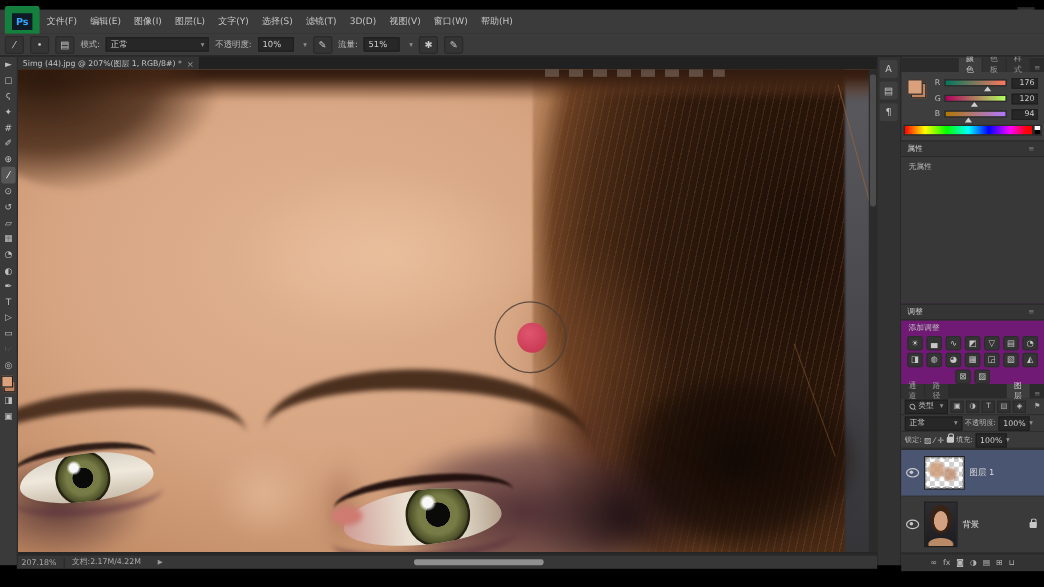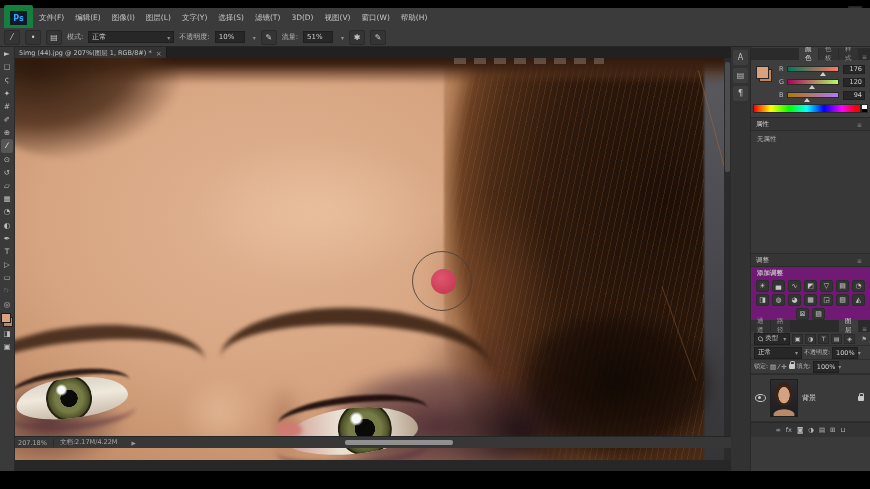--- a/index.html
+++ b/index.html
@@ -117,21 +117,21 @@
         border-bottom:8px solid rgba(88,48,60,.6);box-sizing:border-box;transform:rotate(-4deg);filter:blur(2px);}
   .cornerR{position:absolute;left:2px;top:28px;width:26px;height:16px;border-radius:50%;
         background:#cf7b72;filter:blur(2px);}
   .wmark{left:440px;top:-2px;width:150px;height:8px;
         background:repeating-linear-gradient(90deg,rgba(195,185,175,.3) 0 12px,transparent 12px 20px);}
   .brushring{left:398px;top:193px;width:60px;height:60px;border-radius:50%;
         border:1.5px solid rgba(72,62,56,.85);box-sizing:border-box;}
   .reddot{left:417px;top:211px;width:25px;height:25px;border-radius:50%;}
   .vscroll{position:absolute;right:0;top:11px;width:7px;height:402px;background:#2b2b2b;}
   .vthumb{position:absolute;left:1px;top:4px;width:5px;height:110px;background:#4d4d4d;border-radius:2px;}
-  .statusbar{position:absolute;left:0;top:389px;width:717px;height:11px;background:#373737;
+  .statusbar{position:absolute;left:0;top:415px;width:717px;height:11px;background:#373737;
         border-top:1px solid #262626;display:flex;align-items:center;font-size:6.5px;color:#a8a8a8;}
   .st{margin-left:6px;white-space:nowrap;}
   .st.zoom{margin-left:4px;border-right:1px solid #2a2a2a;padding-right:6px;}
   .starr{margin-left:14px;font-size:5.5px;color:#9a9a9a;}
   .hthumb{position:absolute;left:331px;top:3px;width:108px;height:5px;background:#909090;border-radius:2px;}
   
   .sidestrip{position:absolute;left:731px;top:47px;width:20px;height:424px;background:#323232;
         border-right:1px solid #282828;display:flex;flex-direction:column;align-items:center;padding-top:3px;box-sizing:border-box;gap:3px;}
   .stripIcon{width:15px;height:15px;background:#3e3e3e;border-radius:2px;color:#c2c2c2;font-size:8px;
         display:flex;align-items:center;justify-content:center;}
@@ -163,21 +163,21 @@
   .spectrum{position:absolute;left:2px;top:44px;width:108px;height:9px;border:1px solid #2a2a2a;box-sizing:border-box;
         background:linear-gradient(90deg,#f00 0%,#ff0 16%,#0f0 33%,#0ff 50%,#00f 66%,#f0f 83%,#f00 96%);}
   .bwchip{position:absolute;left:110px;top:44px;width:7px;height:9px;
         background:linear-gradient(180deg,#fff 0 50%,#000 50% 100%);border:1px solid #2a2a2a;box-sizing:border-box;}
   
   .propspanel{top:70px;height:136px;background:#3a3a3a;}
   .pbodyEmpty{position:relative;height:123px;background:#383838;}
   .noprop{position:absolute;left:6px;top:4px;font-size:6.5px;color:#b5b5b5;}
   
   .adjpanel{top:206px;height:67px;background:#701a75;}
-  .addlab{font-size:6.5px;color:#bdbdbd;padding:2px 0 1px 6px;font-weight:bold;}
+  .addlab{font-size:6.5px;color:#bdbdbd;padding:2px 0 1px 6px;}
   .adjgrid{display:flex;flex-wrap:wrap;justify-content:center;gap:2px 3px;padding:1px 4px;}
   .adjicon{width:13px;height:12px;background:#343434;border:1px solid #2c2c2c;border-radius:2px;
         color:#c6c6c6;font-size:7px;display:flex;align-items:center;justify-content:center;box-sizing:border-box;}
   
   .layerspanel{top:273px;height:150px;background:#3a3a3a;}
   .lrow1{height:13px;display:flex;align-items:center;gap:2px;padding:0 3px;border-bottom:1px solid #2e2e2e;font-size:6.5px;}
   .searchbox{display:flex;align-items:center;gap:2px;background:#272727;border:1px solid #1f1f1f;
         height:10px;padding:0 3px;color:#bdbdbd;}
   .mag{display:inline-block;transform:rotate(-45deg);font-size:6.5px;}
   .fIcon{width:11px;height:10px;background:#333;border:1px solid #2a2a2a;color:#c0c0c0;font-size:6px;
@@ -584,20 +584,27 @@
           <span>✛</span>
           <span class="cssLock" style="margin:0;"></span>
         </span>
         <span class="tinylab">填充:</span>
         <span class="obwell valwell">
           <span>100%</span>
           <span class="obarr">▾</span>
         </span>
       </div>
       <div class="llist">
+        <div class="lrow" style="height: 38px; background: rgb(74, 85, 113);">
+          <span class="eyebox">
+              <i class="cssEye"></i>
+            </span>
+          <span class="thumb checker"></span>
+          <span class="lname">图层 1</span>
+        </div>
         <div class="lrow" style="height:46px;">
           <span class="eyebox">
               <i class="cssEye"></i>
             </span>
           <span class="thumb portrait"></span>
           <span class="lname bgname">背景</span>
           <span class="cssLock"></span>
         </div>
       </div>
       <div class="lbottom">

